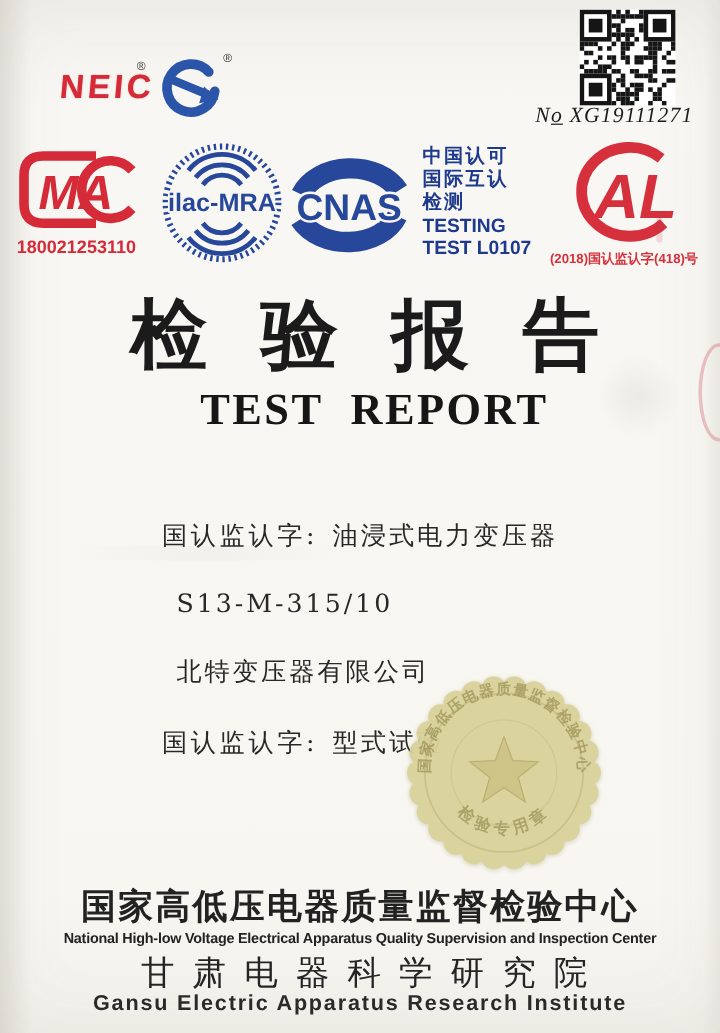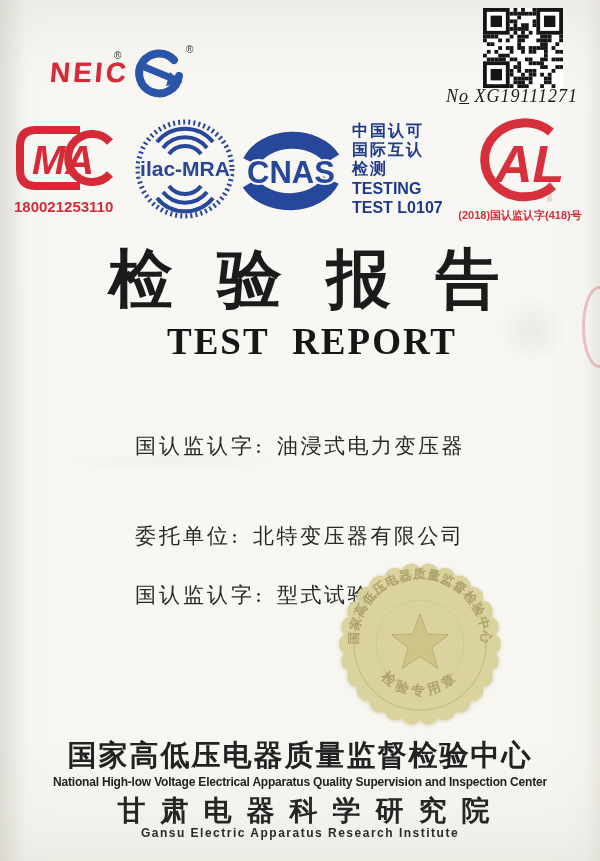--- a/index.html
+++ b/index.html
@@ -83,27 +83,27 @@
     font-family:"Liberation Sans", sans-serif; font-weight:bold;
     font-size:29px; color:#222; letter-spacing:2px; white-space:nowrap;
   }
   .footer-en {
     position:absolute; left:0; top:775px; width:100%; text-align:center;
     font-family:"Liberation Sans", sans-serif; font-weight:bold;
     font-size:12px; color:#222; letter-spacing:-0.2px; white-space:nowrap;
   }
   .inst-cn {
     position:absolute; left:0; top:792px; width:100%; text-align:center;
-    font-family:"Liberation Sans", sans-serif; font-weight:bold;
+    font-family:"Liberation Sans", sans-serif; font-weight:normal;
     font-size:28px; color:#252525; letter-spacing:15px; padding-left:22px; white-space:nowrap;
   }
   .inst-en {
     position:absolute; left:0; top:826px; width:100%; text-align:center;
     font-family:"Liberation Sans", sans-serif; font-weight:bold;
-    font-size:12px; color:#2a2a2a; letter-spacing:1.5px; white-space:nowrap;
+    font-size:18px; color:#2a2a2a; letter-spacing:1.5px; white-space:nowrap;
   }
   
   .stamp-bleed {
     position:absolute; right:-16px; top:286px; width:34px; height:82px;
     border:3px solid rgba(205,70,90,.30); border-radius:50%;
   }
   .stamp-bleed-dot {
     position:absolute; left:547px; top:178px; width:5px; height:24px;
     background:rgba(200,60,80,.18); border-radius:2px;
   }
@@ -324,23 +324,23 @@
 
   <div class="title-cn">检验报告</div>
   <div class="title-en">TEST REPORT</div>
 
   <div class="fields">
     <div class="field-row">
       <span class="field-label">国认监认字:</span>
       <span class="field-value">油浸式电力变压器</span>
     </div>
     <div class="field-row">
+      <span class="field-value">S13-M-315/10</span>
     </div>
     <div class="field-row">
-      <span class="field-label">委托单位:</span>
       <span class="field-value">北特变压器有限公司</span>
     </div>
     <div class="field-row">
       <span class="field-label">国认监认字:</span>
       <span class="field-value">型式试验</span>
     </div>
   </div>
 
   <svg class="seal" viewBox="0 0 172 172">
     <path id="scallop" d="M 86.00 12.00 A 10.5 10.5 0 0 1 104.19 14.21 A 10.5 10.5 0 0 1 121.32 20.71 A 10.5 10.5 0 0 1 136.40 31.11 A 10.5 10.5 0 0 1 148.55 44.83 A 10.5 10.5 0 0 1 157.06 61.05 A 10.5 10.5 0 0 1 161.45 78.84 A 10.5 10.5 0 0 1 161.45 97.16 A 10.5 10.5 0 0 1 157.06 114.95 A 10.5 10.5 0 0 1 148.55 131.17 A 10.5 10.5 0 0 1 136.40 144.89 A 10.5 10.5 0 0 1 121.32 155.29 A 10.5 10.5 0 0 1 104.19 161.79 A 10.5 10.5 0 0 1 86.00 164.00 A 10.5 10.5 0 0 1 67.81 161.79 A 10.5 10.5 0 0 1 50.68 155.29 A 10.5 10.5 0 0 1 35.60 144.89 A 10.5 10.5 0 0 1 23.45 131.17 A 10.5 10.5 0 0 1 14.94 114.95 A 10.5 10.5 0 0 1 10.55 97.16 A 10.5 10.5 0 0 1 10.55 78.84 A 10.5 10.5 0 0 1 14.94 61.05 A 10.5 10.5 0 0 1 23.45 44.83 A 10.5 10.5 0 0 1 35.60 31.11 A 10.5 10.5 0 0 1 50.68 20.71 A 10.5 10.5 0 0 1 67.81 14.21 A 10.5 10.5 0 0 1 86.00 12.00 Z" fill="#d9d29b"></path>

